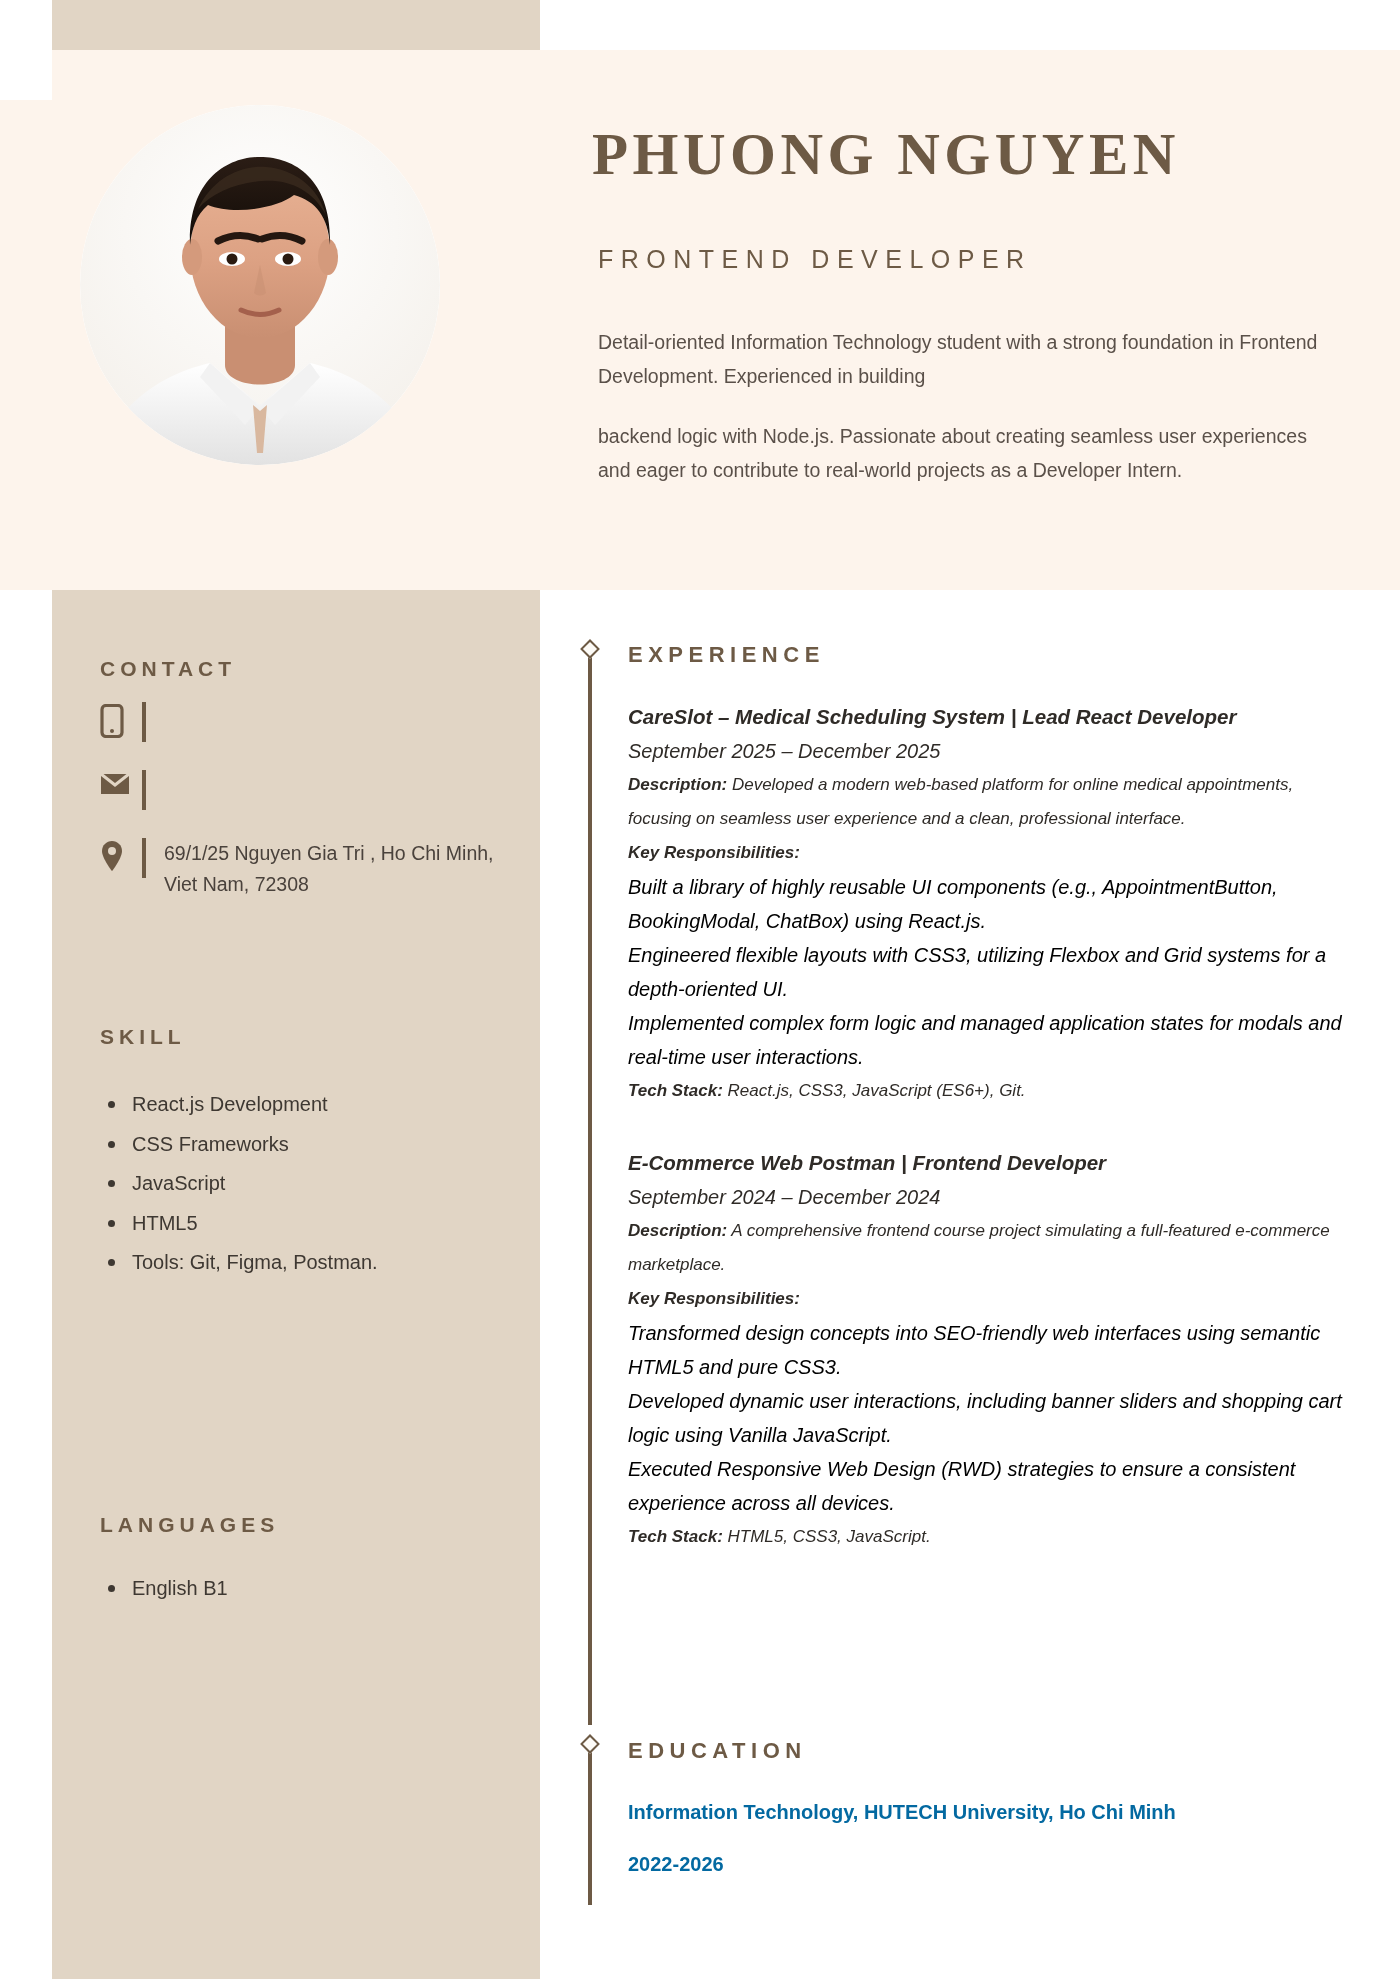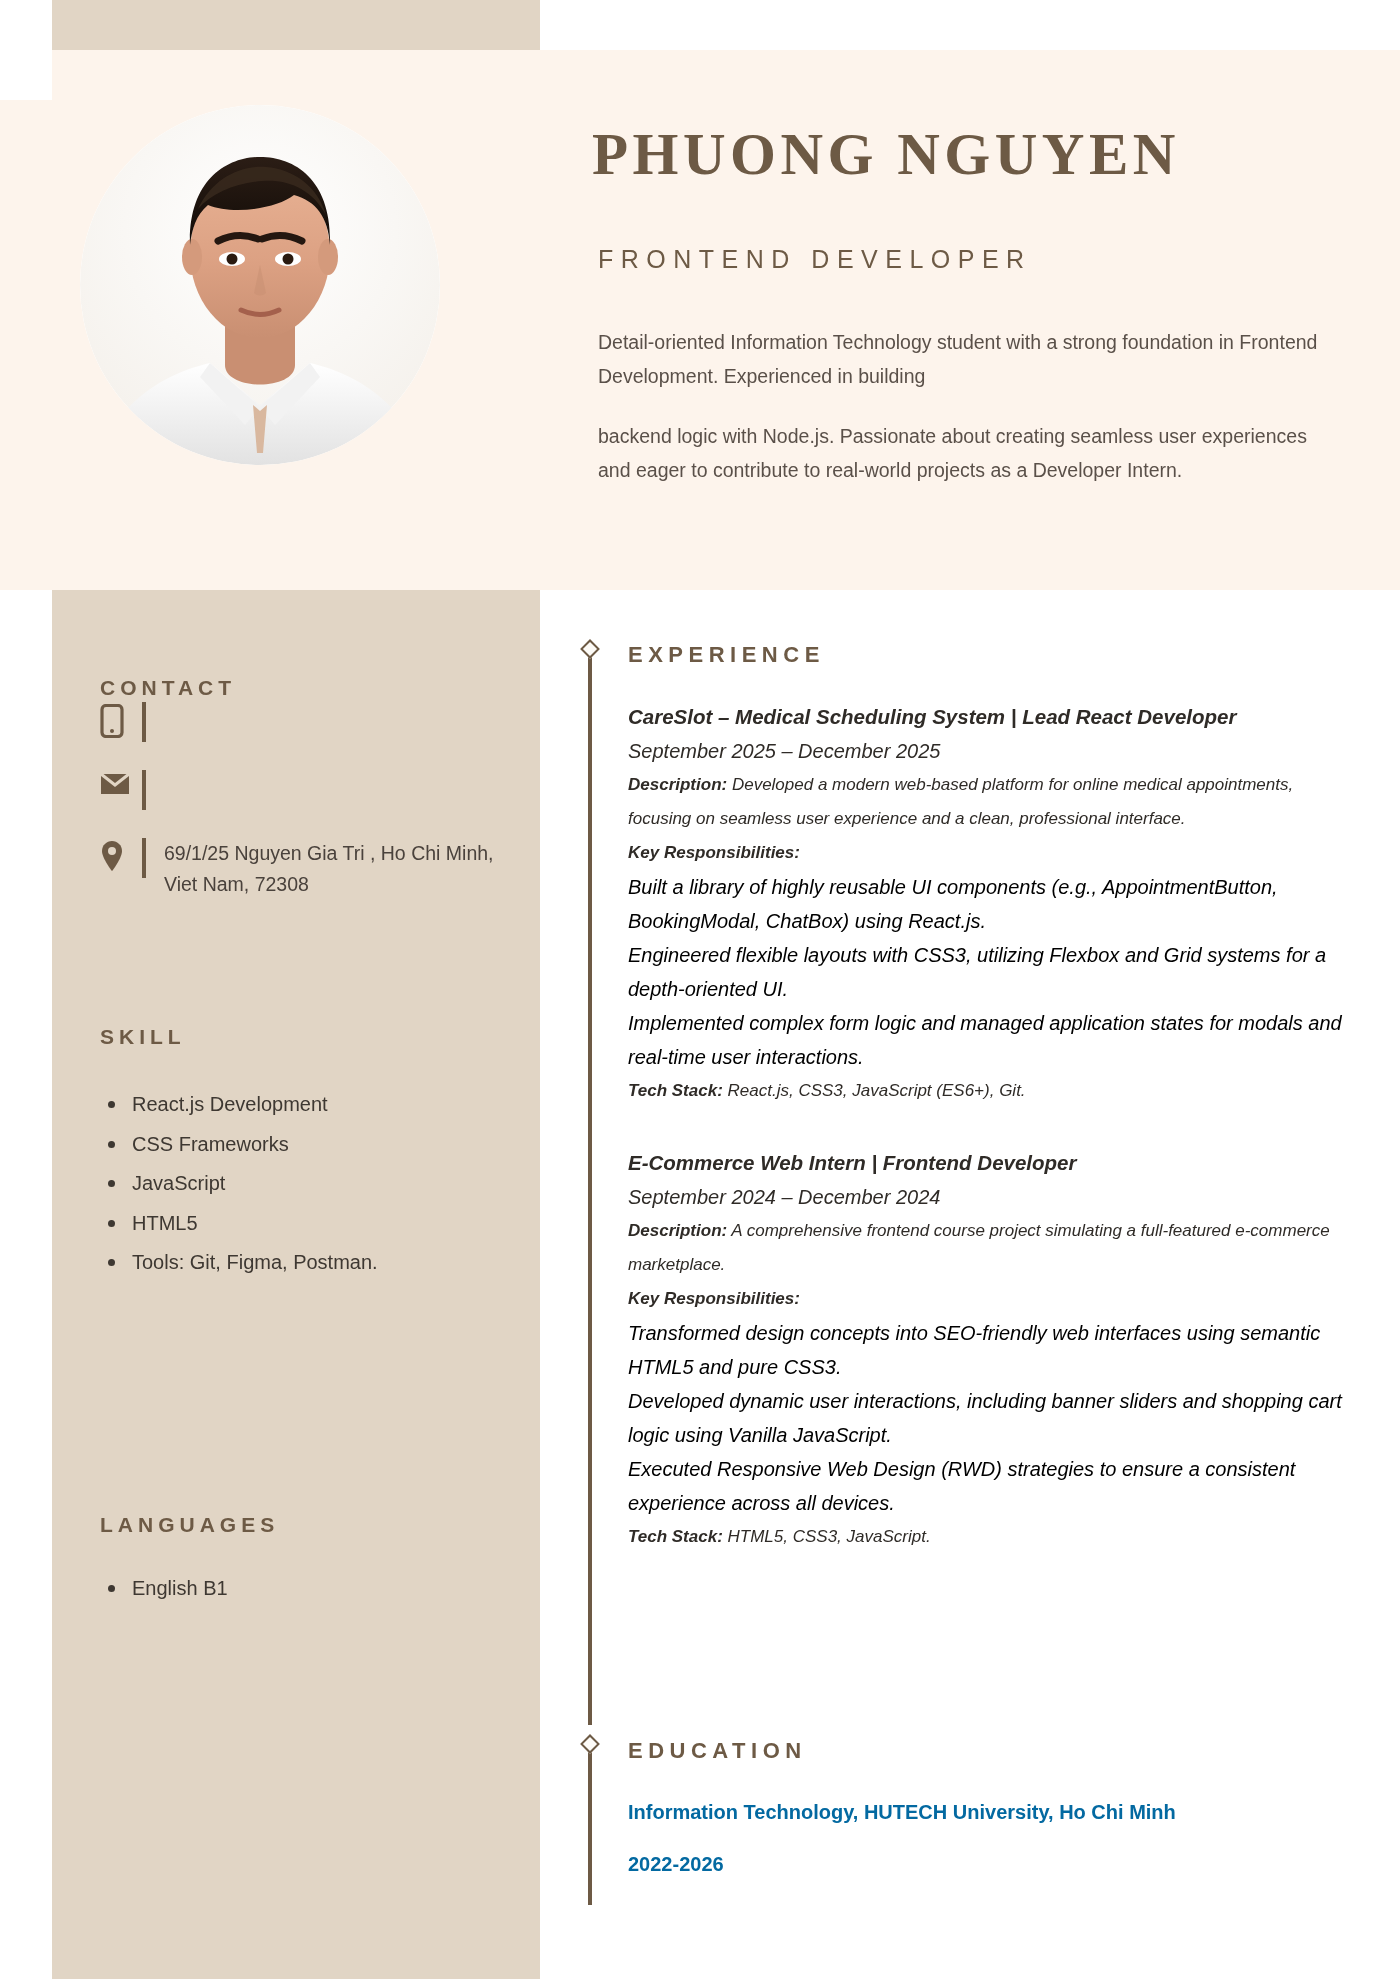--- a/index.html
+++ b/index.html
@@ -85,21 +85,21 @@
   
   .side-head {
     position:absolute;
     left:100px;
     font-size:21px;
     font-weight:700;
     letter-spacing:5px;
     color:#6d5a45;
     white-space:nowrap;
   }
-  #contact-head  { top:676px; }
+  #contact-head  { top:657px; }
   #skill-head    { top:1025px; }
   #lang-head     { top:1513px; }
 
   .contact-list {
     position:absolute;
     left:100px; top:700px;
     width:400px;
   }
   .contact-row {
     display:flex;
@@ -369,21 +369,21 @@
         <div class="job-date">September 2025 – December 2025</div>
         <div class="job-line"><b>Description:</b><span> Developed a modern web-based platform for online medical appointments, focusing on seamless user experience and a clean, professional interface.</span></div>
         <div class="job-line"><b>Key Responsibilities:</b></div>
         <div class="job-resp">Built a library of highly reusable UI components (e.g., AppointmentButton, BookingModal, ChatBox) using React.js.</div>
         <div class="job-resp">Engineered flexible layouts with CSS3, utilizing Flexbox and Grid systems for a depth-oriented UI.</div>
         <div class="job-resp">Implemented complex form logic and managed application states for modals and real-time user interactions.</div>
         <div class="job-line"><b>Tech Stack:</b><span> React.js, CSS3, JavaScript (ES6+), Git.</span></div>
       </div>
 
       <div class="job">
-        <div class="job-title">E-Commerce Web Intern | Frontend Developer</div>
+        <div class="job-title">E-Commerce Web Postman | Frontend Developer</div>
         <div class="job-date">September 2024 – December 2024</div>
         <div class="job-line"><b>Description:</b><span> A comprehensive frontend course project simulating a full-featured e-commerce marketplace.</span></div>
         <div class="job-line"><b>Key Responsibilities:</b></div>
         <div class="job-resp">Transformed design concepts into SEO-friendly web interfaces using semantic HTML5 and pure CSS3.</div>
         <div class="job-resp">Developed dynamic user interactions, including banner sliders and shopping cart logic using Vanilla JavaScript.</div>
         <div class="job-resp">Executed Responsive Web Design (RWD) strategies to ensure a consistent experience across all devices.</div>
         <div class="job-line"><b>Tech Stack:</b><span> HTML5, CSS3, JavaScript.</span></div>
       </div>
 
     </div>

